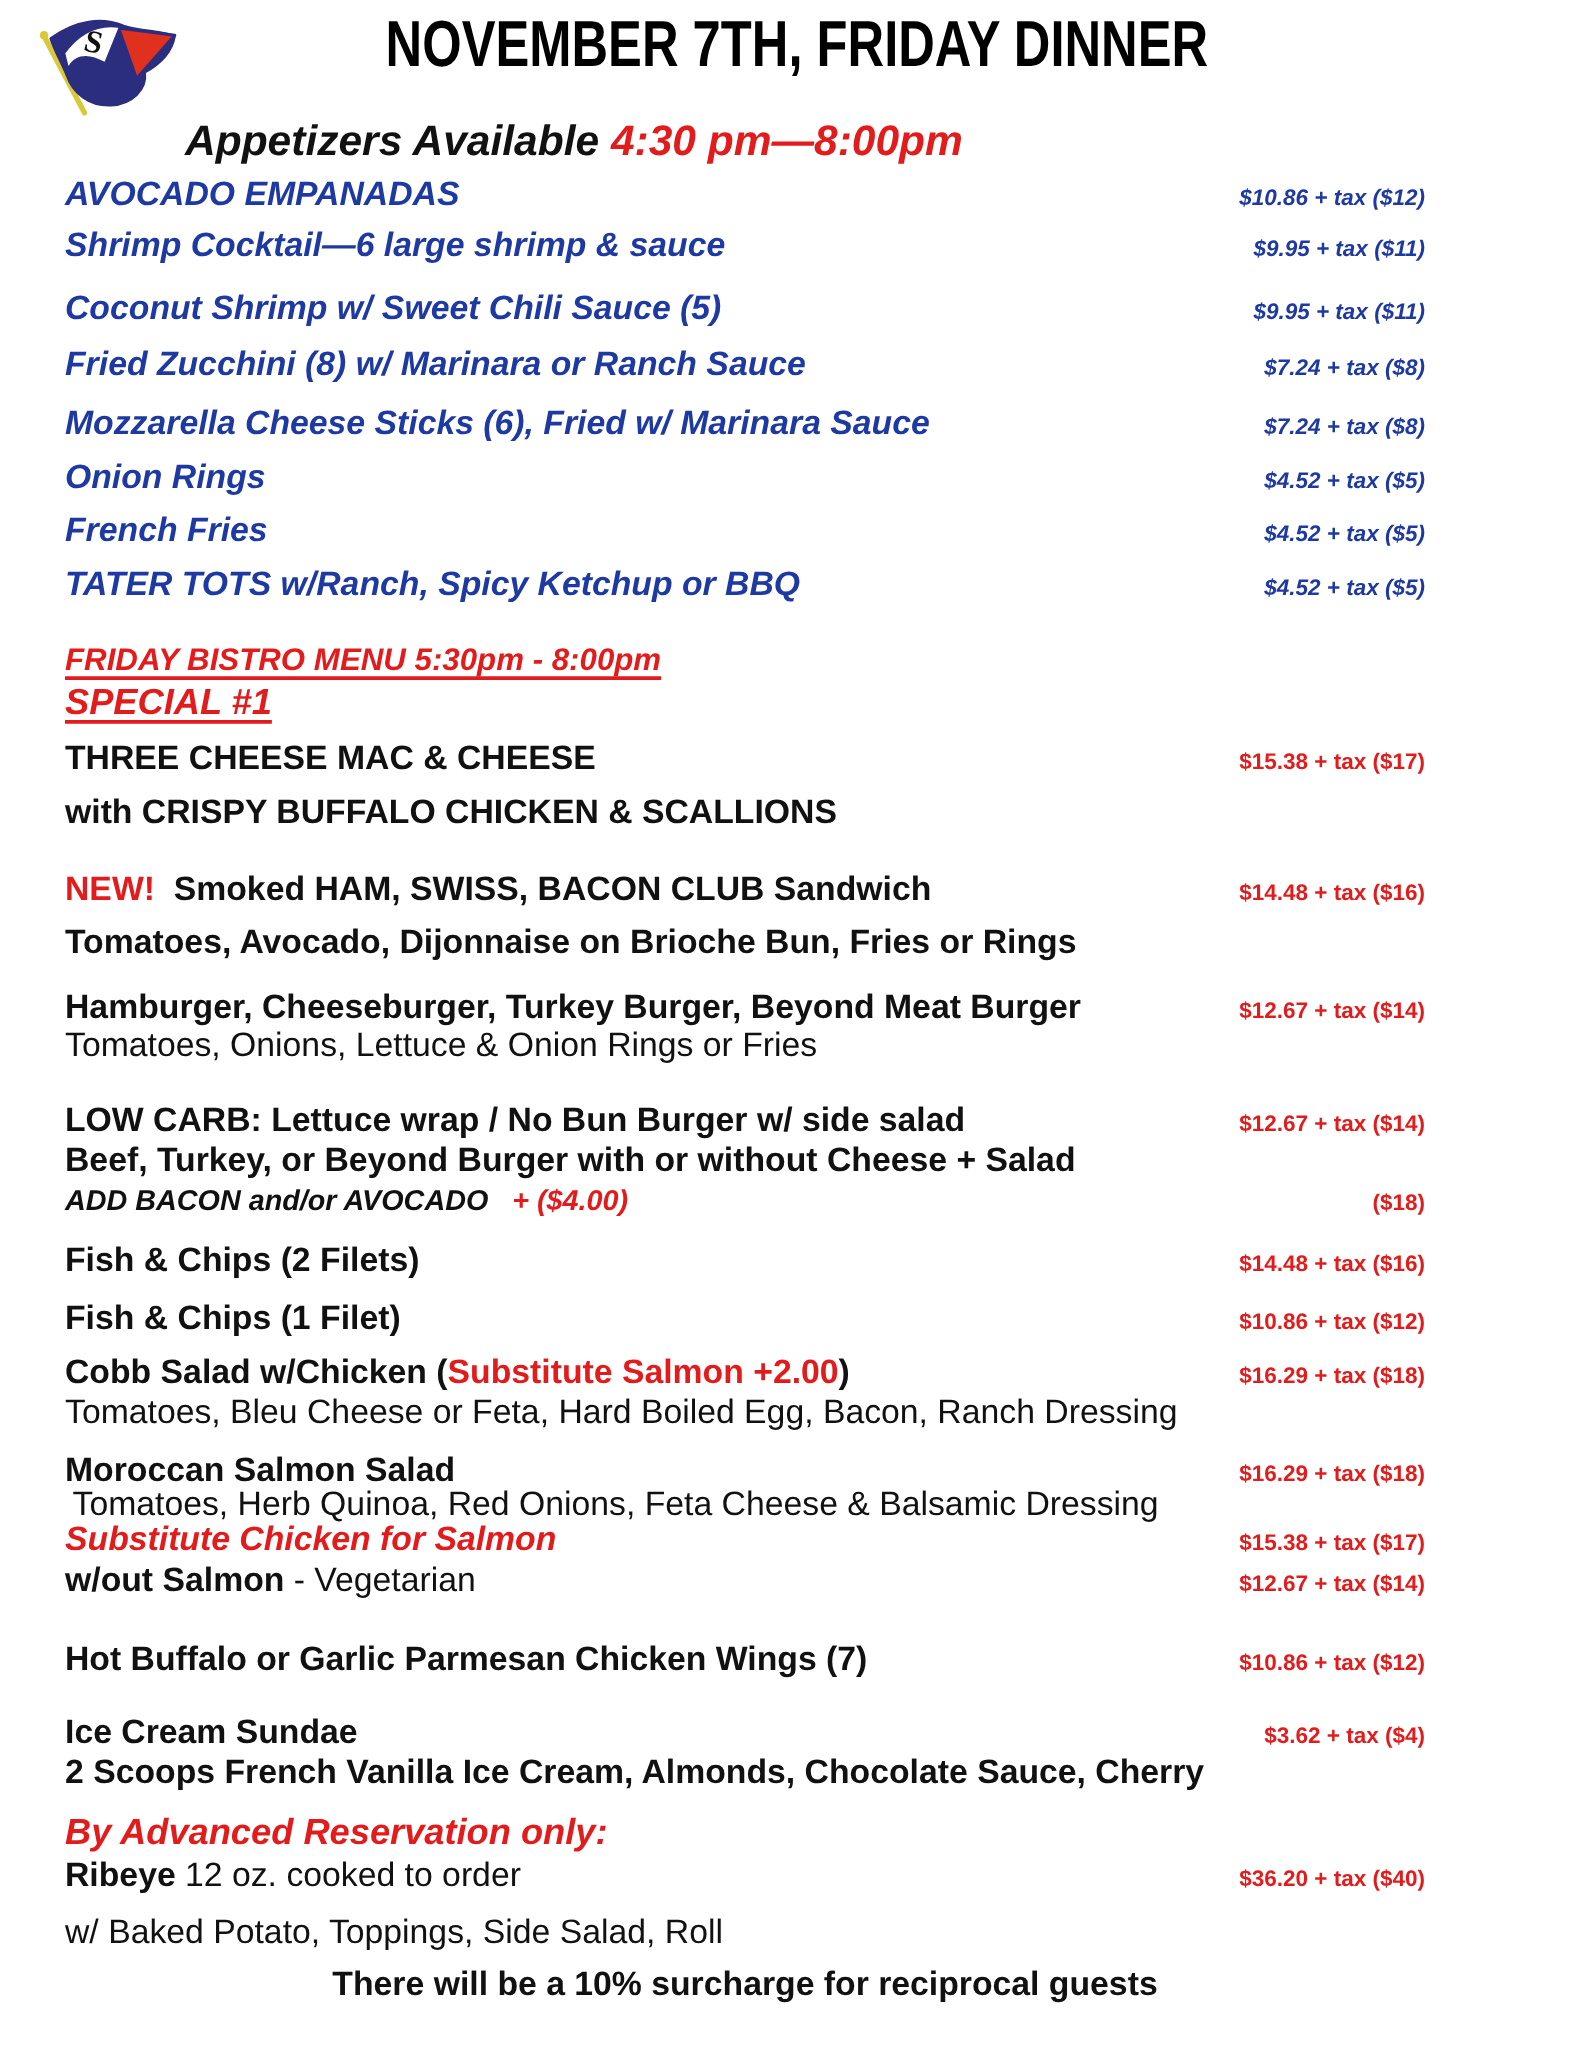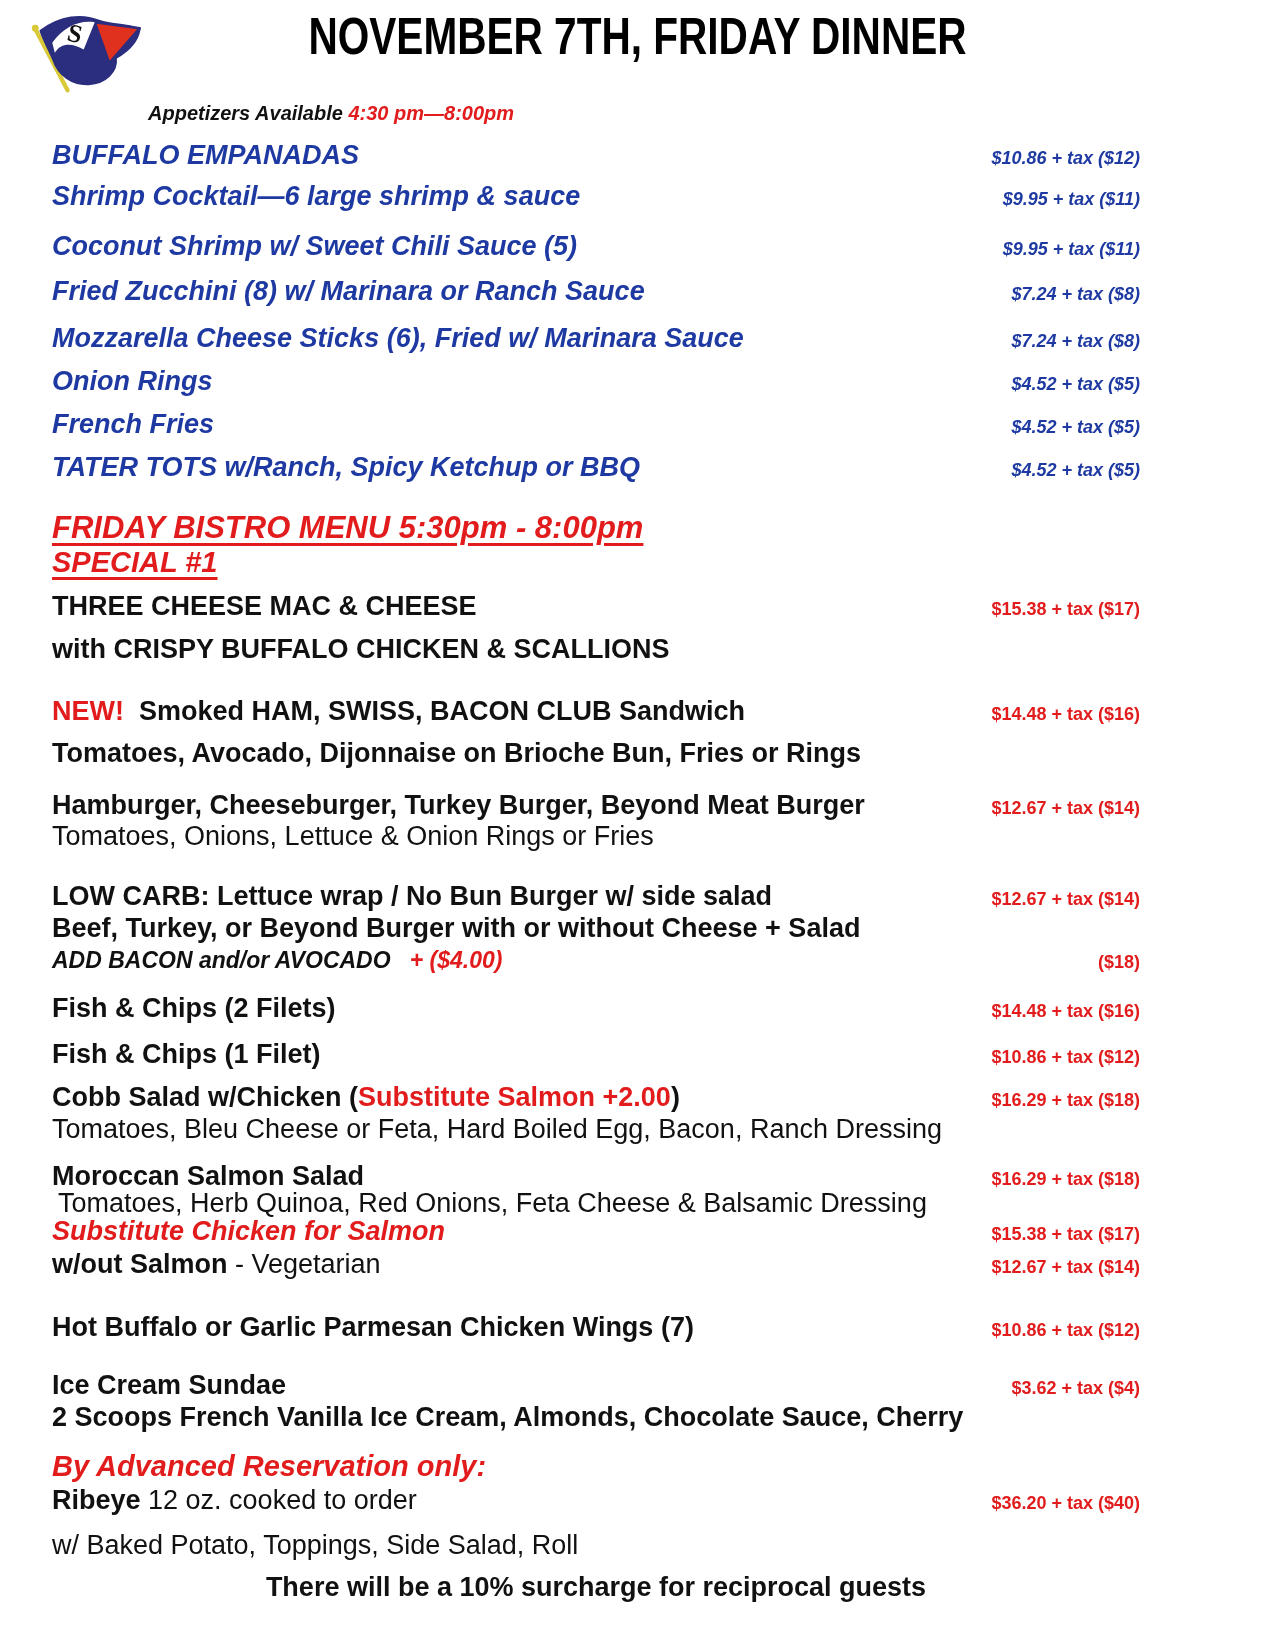--- a/index.html
+++ b/index.html
@@ -46,21 +46,21 @@
     font-weight: bold;
     letter-spacing: 0px;
     white-space: nowrap;
     transform: scaleX(0.78);
     transform-origin: center;
     color: #000;
   }
   
   .app-header {
     padding-left: 96px;
-    font-size: 20px;
+    font-size: 34px;
     font-weight: bold;
     font-style: italic;
     line-height: 34px;
     color: var(--ink);
   }
   .app-header .time { color: var(--red); }
   
   .rows { margin-top: 8px; }
   .row {
     display: flex;
@@ -120,21 +120,21 @@
     </svg>
     <div class="title">NOVEMBER 7TH, FRIDAY DINNER</div>
   </div>
 
   <div class="app-header">
     <span>Appetizers Available </span><span class="time">4:30 pm—8:00pm</span>
   </div>
 
   <div class="rows">
       <div class="row" style="margin-top: 0px;">
-        <div class="left"><span class="s-blue">BUFFALO EMPANADAS</span></div>
+        <div class="left"><span class="s-blue">AVOCADO EMPANADAS</span></div>
         <span class="price s-blue">$10.86 + tax ($12)</span>
       </div>
       <div class="row" style="margin-top: 4px;">
         <div class="left"><span class="s-blue">Shrimp Cocktail—6 large shrimp &amp; sauce</span></div>
         <span class="price s-blue">$9.95 + tax ($11)</span>
       </div>
       <div class="row" style="margin-top: 13px;">
         <div class="left"><span class="s-blue">Coconut Shrimp w/ Sweet Chili Sauce (5)</span></div>
         <span class="price s-blue">$9.95 + tax ($11)</span>
       </div>
@@ -151,21 +151,21 @@
         <span class="price s-blue">$4.52 + tax ($5)</span>
       </div>
       <div class="row" style="margin-top: 6px;">
         <div class="left"><span class="s-blue">French Fries</span></div>
         <span class="price s-blue">$4.52 + tax ($5)</span>
       </div>
       <div class="row" style="margin-top: 6px;">
         <div class="left"><span class="s-blue">TATER TOTS w/Ranch, Spicy Ketchup or BBQ</span></div>
         <span class="price s-blue">$4.52 + tax ($5)</span>
       </div>
-      <div class="row" style="margin-top: 24px; font-size: 31px;">
+      <div class="row" style="margin-top: 24px; font-size: 25px;">
         <div class="left"><span class="s-red-bi-u">FRIDAY BISTRO MENU 5:30pm - 8:00pm</span></div>
       </div>
       <div class="row" style="margin-top: 0; font-size: 29px;">
         <div class="left"><span class="s-red-bi-u">SPECIAL #1</span></div>
       </div>
       <div class="row" style="margin-top: 10px; gap: 43px;">
         <div class="left"><span class="s-bold">THREE CHEESE MAC &amp; CHEESE</span></div>
         <span class="price s-red">$15.38 + tax ($17)</span>
       </div>
       <div class="row" style="margin-top: 6px;">

